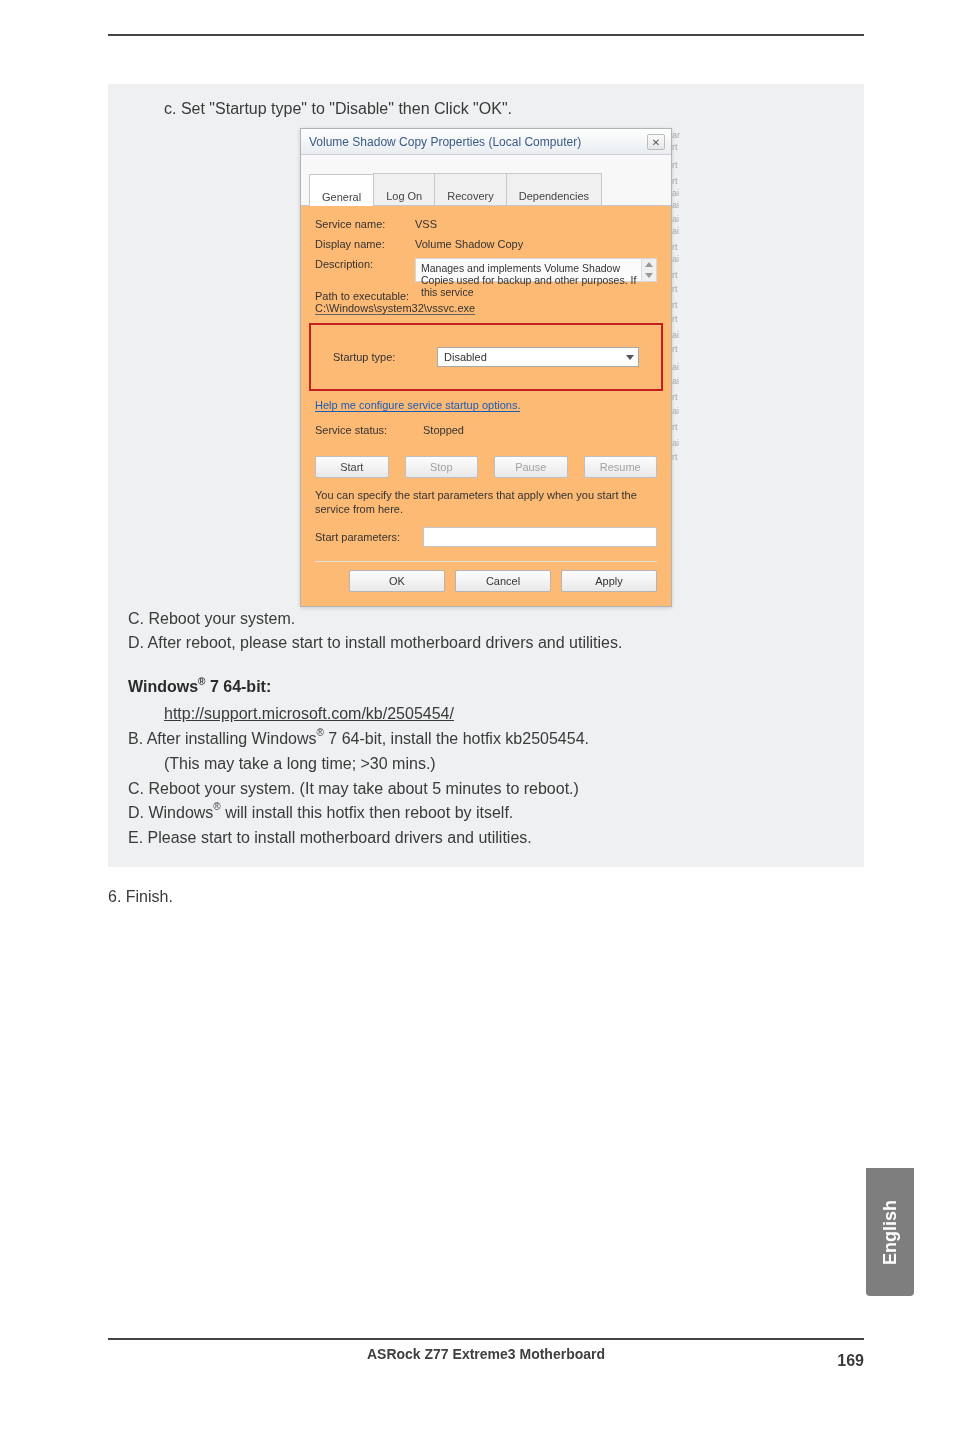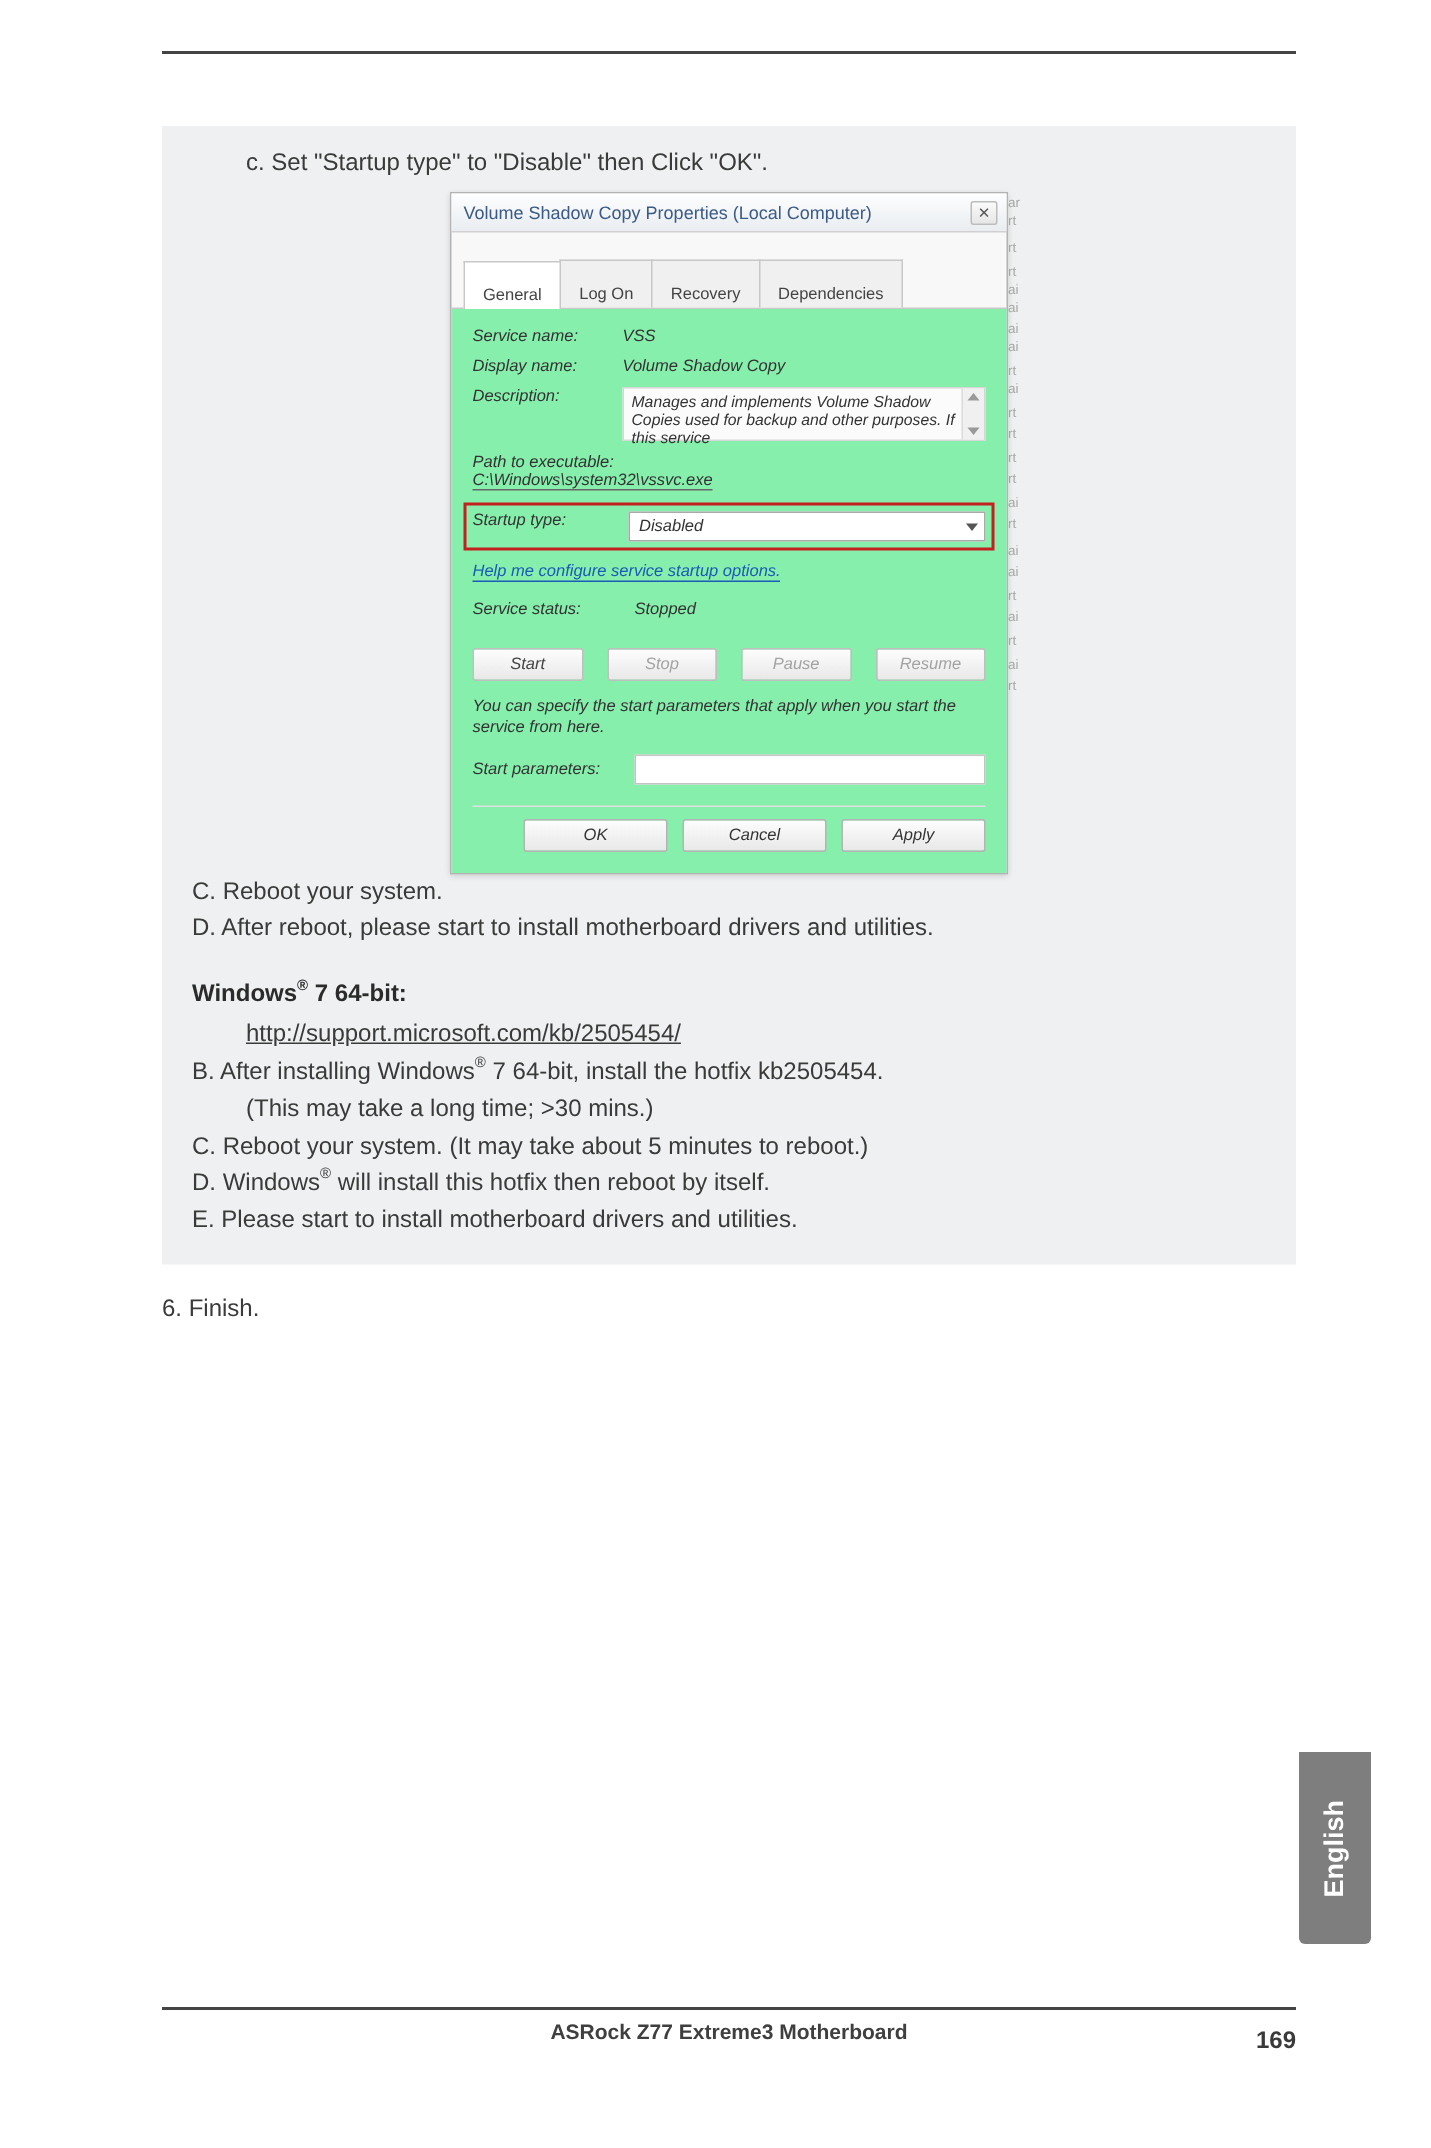--- a/index.html
+++ b/index.html
@@ -71,53 +71,53 @@
     background: #f0f0f0;
     margin-right: -1px;
     color:#444;
     margin-top:12px;
   }
   .tab.active {
     background: #fff;
     position: relative;
     top: 1px;
   }
-  .dlg-body { padding: 12px 14px 14px 14px; background:#86efac;font-style:italic; }
+  .dlg-body { padding: 12px 14px 14px 14px; background:#fdba74; }
   .kv { display:flex; margin-bottom:8px; align-items:flex-start; }
   .kv .k { width: 100px; flex:none; }
   .kv .v { flex:1; }
   .desc-box {
     flex:1;
     border:1px solid #d6d6d6;
     background:#fbfbfb;
     padding:3px 5px;
-    height:36px;
+    height:24px;
     display:flex;
     align-items:flex-start;
     position:relative;
     font-size:10.5px;
     line-height:1.15;
   }
   .desc-scroll {
     position:absolute; right:0; top:0; bottom:0; width:15px;
     background:#f0f0f0; border-left:1px solid #dcdcdc;
   }
   .desc-scroll::before, .desc-scroll::after {
     content:""; position:absolute; left:3px; width:0; height:0;
     border-left:4px solid transparent; border-right:4px solid transparent;
   }
   .desc-scroll::before { top:3px; border-bottom:5px solid #999; }
   .desc-scroll::after { bottom:3px; border-top:5px solid #999; }
 
   .path { font-size:11px; border-bottom:1px solid #666; display:inline-block; margin-bottom:10px; }
 
   .select-row {
-    display:flex; gap:8px;
+    display:flex; align-items:center; gap:8px;
     outline: 2px solid #c32020;
-    padding: 4px;
+    padding: 22px;
     margin: 0 -4px 10px -4px;
   }
   .select-row .k { width:96px; flex:none; }
   .select {
     flex:1; height:20px; border:1px solid #a9a9a9; background:#fff;
     display:flex; align-items:center; justify-content:space-between; padding:0 4px 0 6px;
   }
   .select .caret {
     width:0; height:0; border-left:4px solid transparent; border-right:4px solid transparent; border-top:5px solid #555;
   }

